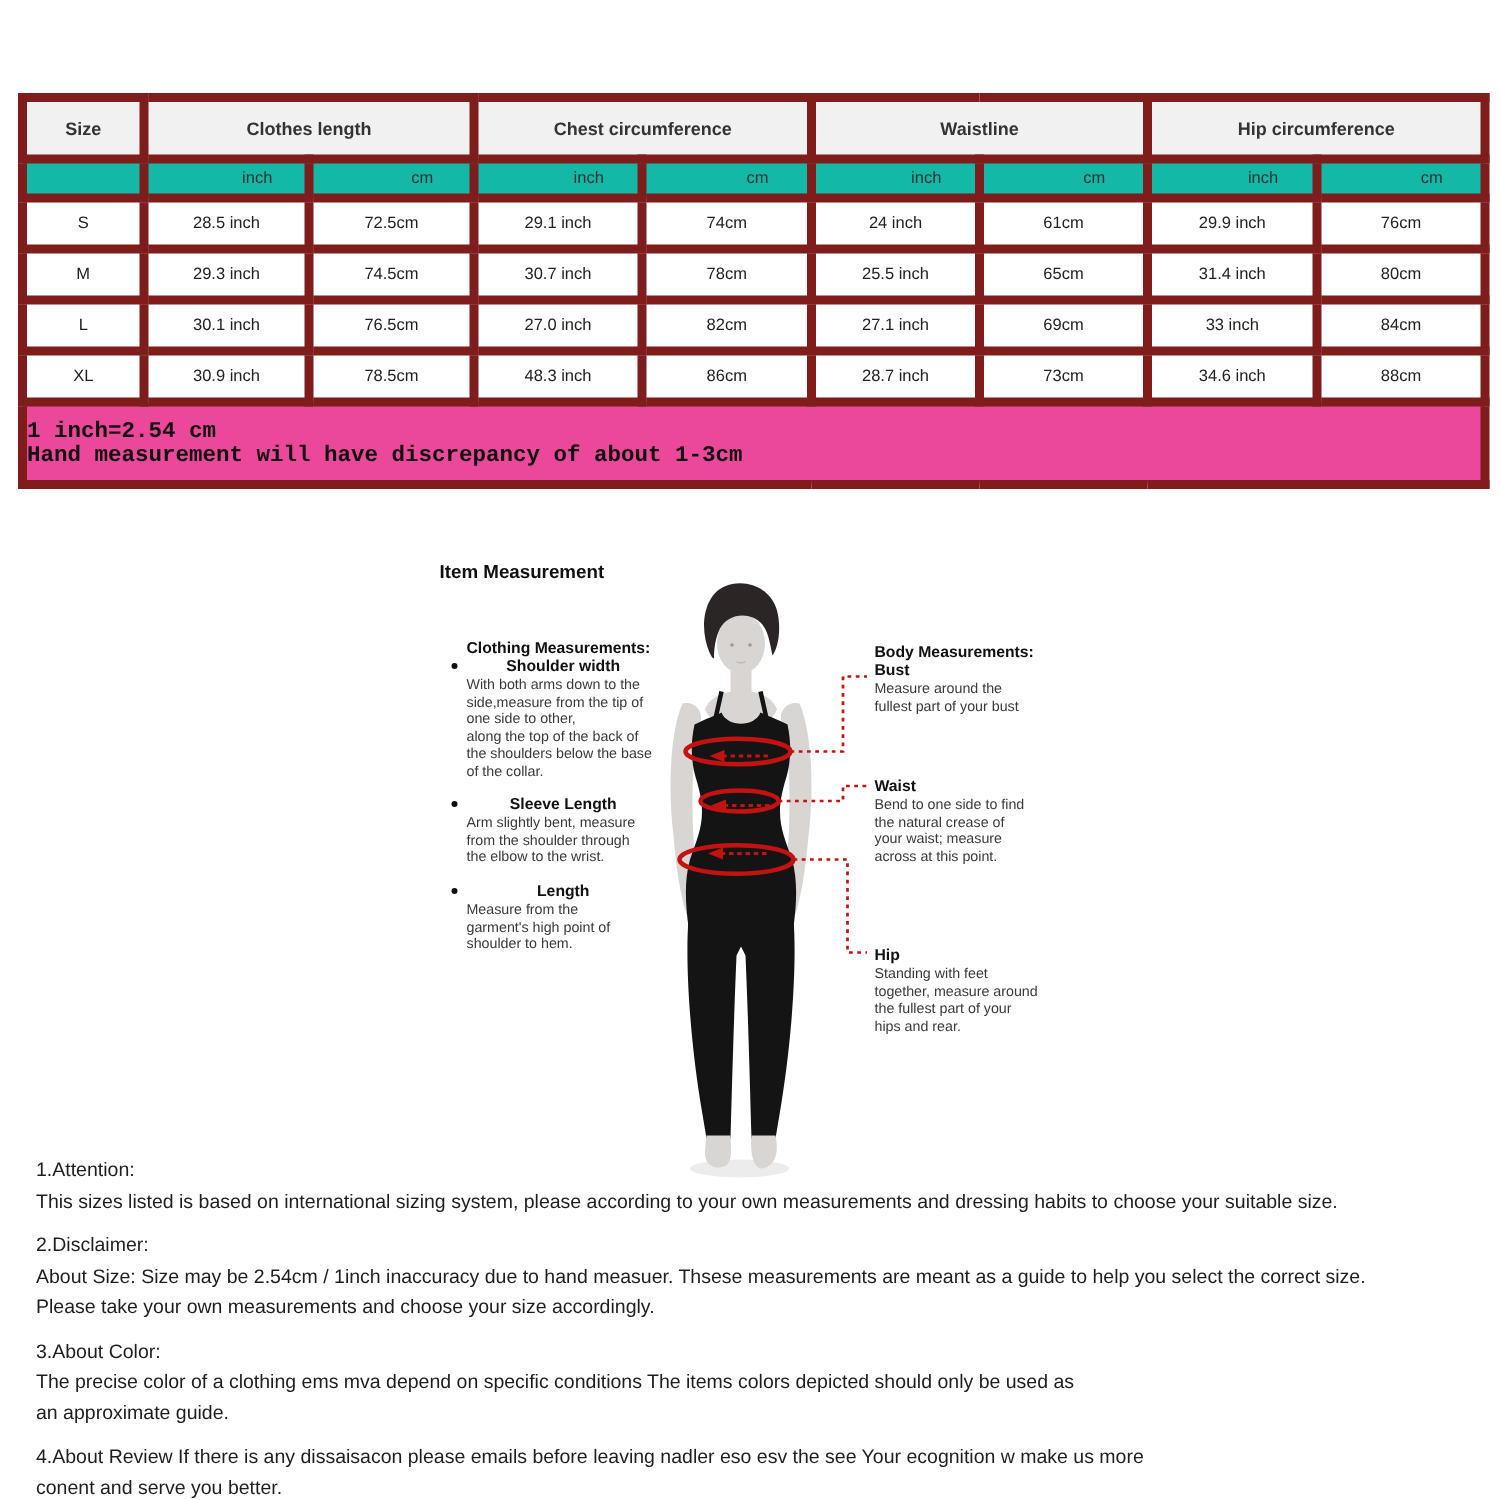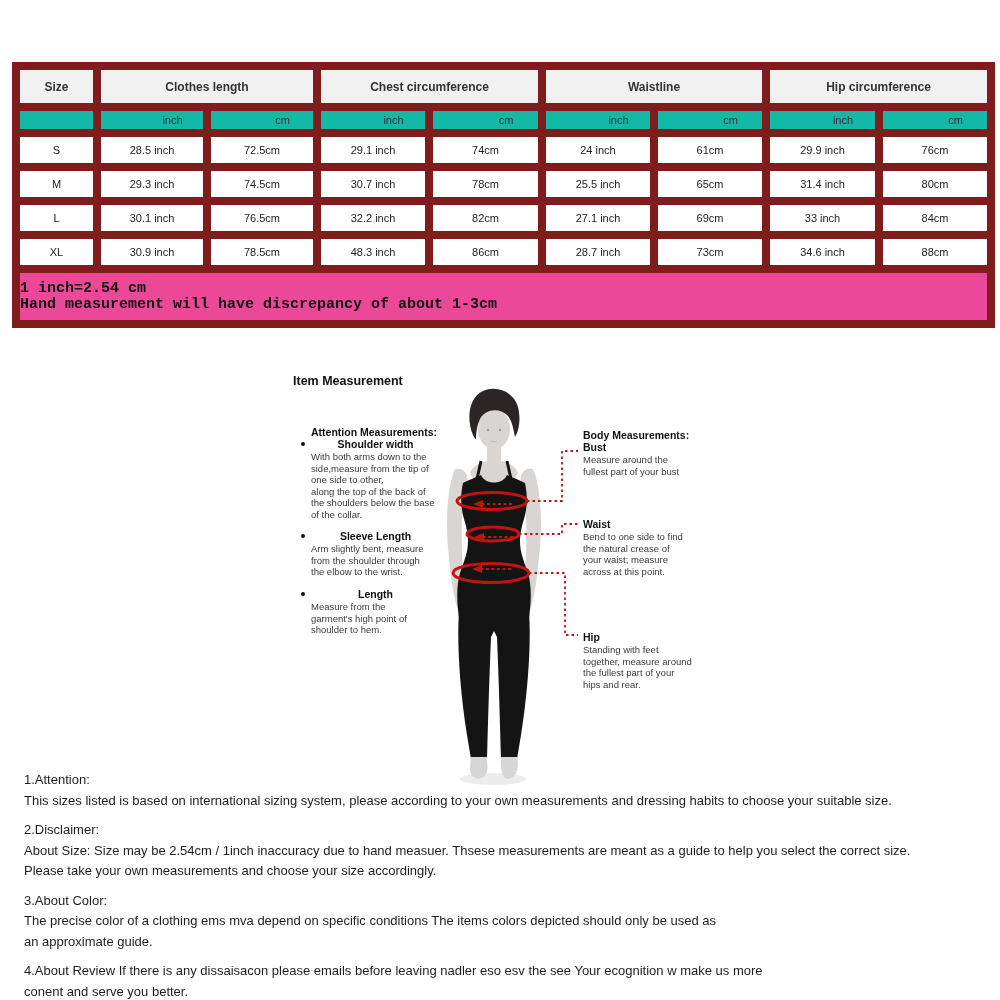--- a/index.html
+++ b/index.html
@@ -1,21 +1,21 @@
 <!DOCTYPE html>
 <html><head>
 <meta charset="utf-8">
 <style>
   * { box-sizing: border-box; margin: 0; padding: 0; }
   html,body { width:1000px; height:1000px; background:#fff; font-family:"Liberation Sans", sans-serif; }
   body { position:relative; overflow:hidden; color:#222; }
 
   
   .size-table { position:absolute; left:12px; top:62px; width:975px; border-collapse:collapse; table-layout:fixed; }
-  .size-table th, .size-table td { border:8px solid #7f1d1d; text-align:center; vertical-align:middle; }
+  .size-table th, .size-table td { border:6px solid #7f1d1d; text-align:center; vertical-align:middle; }
   .size-table thead tr.group th { height:41px; background:#f1f1f1; font-size:12px; font-weight:bold; color:#333; }
   .size-table thead tr.units th { height:26px; background:#14b8a6; font-size:11px; font-weight:normal; color:#333;padding-left:41px; }
   .size-table tbody td { height:34px; font-size:11px; color:#222; background:#fff; }
   .size-table tfoot td { height:55px; background:#ec4899; font-family:"Liberation Mono", monospace; font-weight:bold; font-size:15px; line-height:16px; color:#111; text-align:left; }
 
   
   .diagram { position:absolute; left:0; top:368px; width:1000px; height:422px; }
   .diagram-title { position:absolute; left:293px; top:6px; font-size:12.5px; font-weight:bold; color:#111; }
 
   .col-left { position:absolute; left:300px; top:58px; width:140px; }
@@ -91,21 +91,21 @@
         <td>78cm</td>
         <td>25.5 inch</td>
         <td>65cm</td>
         <td>31.4 inch</td>
         <td>80cm</td>
       </tr>
       <tr>
         <td>L</td>
         <td>30.1 inch</td>
         <td>76.5cm</td>
-        <td>32.2 inch</td>
+        <td>27.0 inch</td>
         <td>82cm</td>
         <td>27.1 inch</td>
         <td>69cm</td>
         <td>33 inch</td>
         <td>84cm</td>
       </tr>
       <tr>
         <td>XL</td>
         <td>30.9 inch</td>
         <td>78.5cm</td>
@@ -124,21 +124,21 @@
         <div>Hand measurement will have discrepancy of about 1-3cm</div>
       </td>
     </tr>
   </tfoot>
 </table>
 
 <div class="diagram">
   <div class="diagram-title">Item Measurement</div>
 
   <div class="col-left">
-    <div class="m-heading">Attention Measurements:</div>
+    <div class="m-heading">Clothing Measurements:</div>
     <div class="m-item li0">
       <div class="m-label bulleted">Shoulder width</div>
       <div class="m-text">With both arms down to the
 side,measure from the tip of
 one side to other,
 along the top of the back of
 the shoulders below the base
 of the collar.</div>
     </div>
     <div class="m-item li1">

